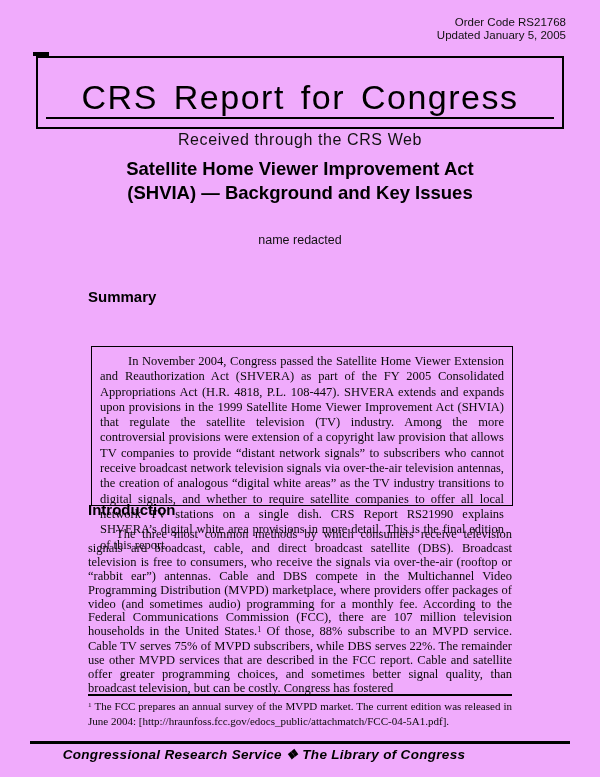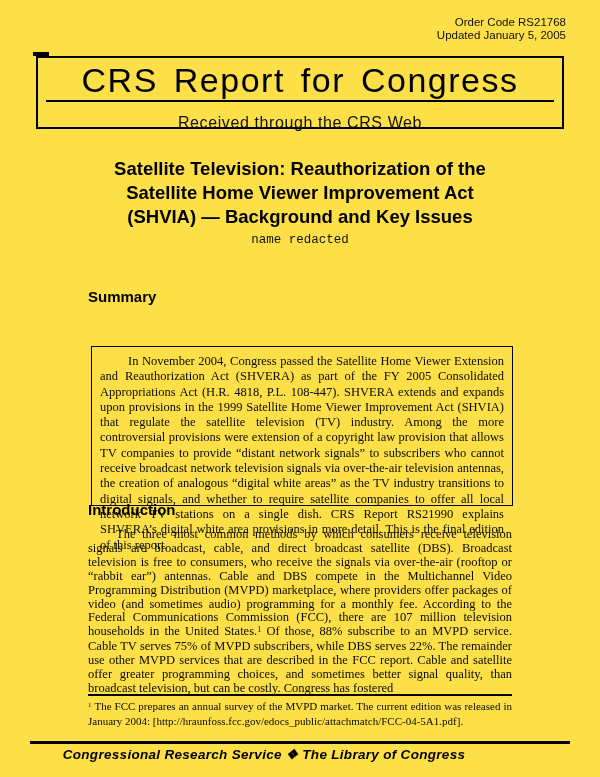--- a/index.html
+++ b/index.html
@@ -1,21 +1,21 @@
 <!DOCTYPE html>
 <html><head>
 <meta charset="utf-8">
 <style>
   * { margin: 0; padding: 0; box-sizing: border-box; }
   html, body { background: #e8e8e8; }
   .page {
     position: relative;
     width: 600px;
     height: 777px;
-    background: #fde047;
+    background: #f0abfc;
     color: #0a0a0a;
     font-family: "Liberation Serif", serif;
     overflow: hidden;
     margin: 0 auto;
   }
   
   .header-meta {
     position: absolute;
     top: 16px;
     right: 34px;
@@ -41,21 +41,21 @@
     top: 56px;
     width: 528px;
     height: 73px;
     border: 2px solid #000;
     text-align: center;
     font-family: "Liberation Sans", sans-serif;
   }
   .banner-title {
     font-size: 34px;
     line-height: 38px;
-    margin-top: 3px;
+    margin-top: 20px;
     letter-spacing: 1.5px;
     word-spacing: 5px;
     font-weight: 400;
     color: #000;
     white-space: nowrap;
   }
   .banner-rule {
     width: 97%;
     height: 1.5px;
     background: #000;
@@ -81,21 +81,21 @@
     line-height: 24px;
     color: #000;
   }
   
   .author-block {
     position: absolute;
     left: 50px;
     top: 234px;
     width: 500px;
     text-align: center;
-    font-family: Liberation Mono, monospace;
+    font-family: Liberation Sans, sans-serif;
     font-size: 12.5px;
     line-height: 13.5px;
     color: #111;
   }
   .section-heading {
     position: absolute;
     left: 88px;
     font-family: "Liberation Sans", sans-serif;
     font-weight: bold;
     font-size: 15px;
@@ -193,39 +193,38 @@
 
   <div class="scan-mark"></div>
 
   <div class="banner">
     <div class="banner-title">CRS Report for Congress</div>
     <div class="banner-rule"></div>
     <div class="banner-subtitle">Received through the CRS Web</div>
   </div>
 
   <div class="report-title">
-    <div>Satellite Television: Reauthorization of the</div>
     <div>Satellite Home Viewer Improvement Act</div>
     <div>(SHVIA) — Background and Key Issues</div>
   </div>
 
   <div class="author-block">
     <div>name redacted</div>
   </div>
 
   <div class="section-heading summary-heading">Summary</div>
 
   <div class="summary-box">
     <p>In November 2004, Congress passed the Satellite Home Viewer Extension and Reauthorization Act (SHVERA) as part of the FY 2005 Consolidated Appropriations Act (H.R. 4818, P.L. 108-447).  SHVERA extends and expands upon provisions in the 1999 Satellite Home Viewer Improvement Act (SHVIA) that regulate the satellite television (TV) industry.  Among the more controversial provisions were extension of a copyright law provision that allows TV companies to provide “distant network signals” to subscribers who cannot receive broadcast network television signals via over-the-air television antennas, the creation of analogous “digital white areas” as the TV industry transitions to digital signals, and whether to require satellite companies to offer all local network TV stations on a single dish.  CRS Report RS21990 explains SHVERA’s digital white area provisions in more detail.  This is the final edition of this report.</p>
   </div>
 
   <div class="section-heading intro-heading">Introduction</div>
 
   <p class="intro-para"><span>The three most common methods by which consumers receive television signals are broadcast, cable, and direct broadcast satellite (DBS).  Broadcast television is free to consumers, who receive the signals via over-the-air (rooftop or “rabbit ear”) antennas. Cable and DBS compete in the Multichannel Video Programming Distribution (MVPD) marketplace, where providers offer packages of video (and sometimes audio) programming for a monthly fee.  According to the Federal Communications Commission (FCC), there are 107 million television households in the United States.</span><sup class="fn">1</sup><span> Of those, 88% subscribe to an MVPD service.  Cable TV serves 75% of MVPD subscribers, while DBS serves 22%.  The remainder use other MVPD services that are described in the FCC report.  Cable and satellite offer greater programming choices, and sometimes better signal quality, than broadcast television, but can be costly.  Congress has fostered</span></p>
 
   <div class="footnote-rule"></div>
 
-  <p class="footnote"><sup class="fn">1</sup><span> The FCC prepares an annual survey of the MVPD market.  The current edition was released in January 2004: [http://hraunfoss.fcc.gov/edocs_public/attachmatch/FCC-04-5A1.pdf].</span></p>
+  <p class="footnote"><sup class="fn">1</sup><span> The FCC prepares an annual survey of the MVPD market.  The current edition was released in June 2004: [http://hraunfoss.fcc.gov/edocs_public/attachmatch/FCC-04-5A1.pdf].</span></p>
 
   <div class="footer-rule"></div>
   <div class="footer-text">Congressional Research Service ❖ The Library of Congress</div>
 
 </div>
 
 </body></html>

